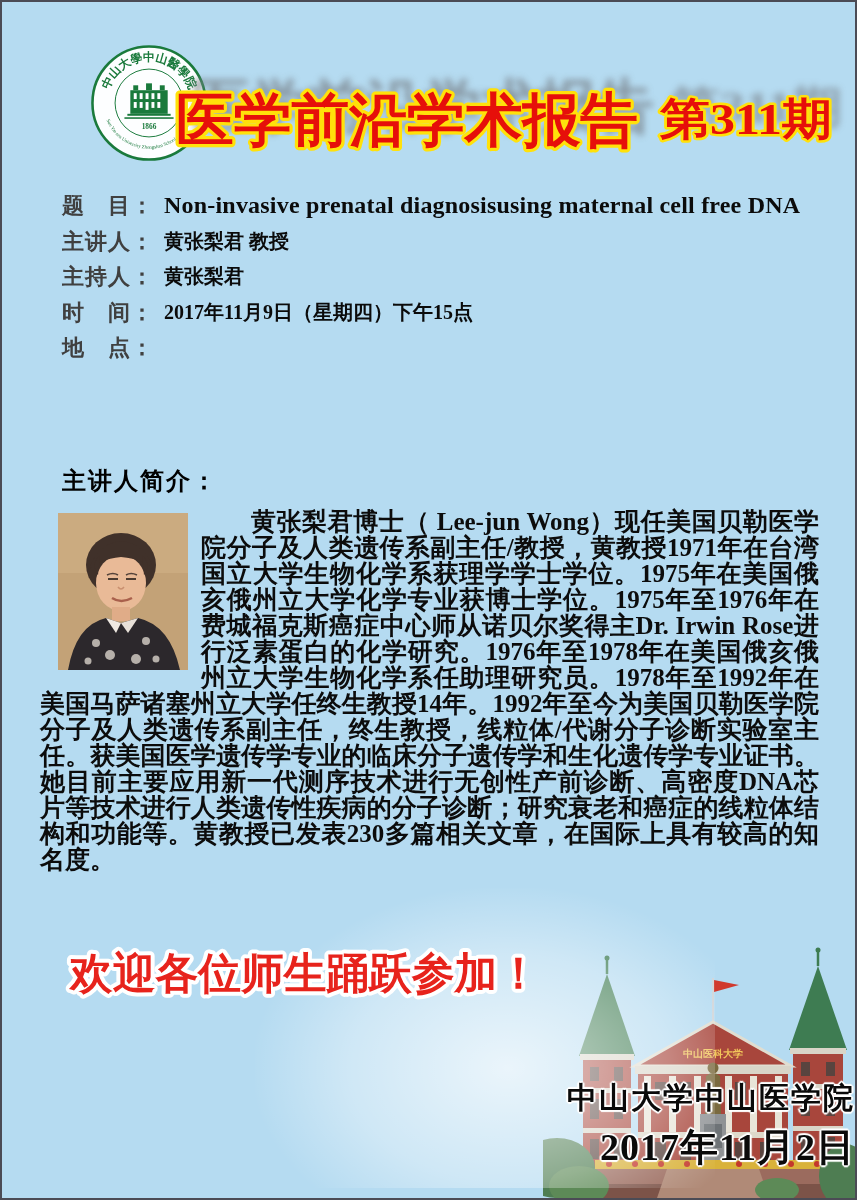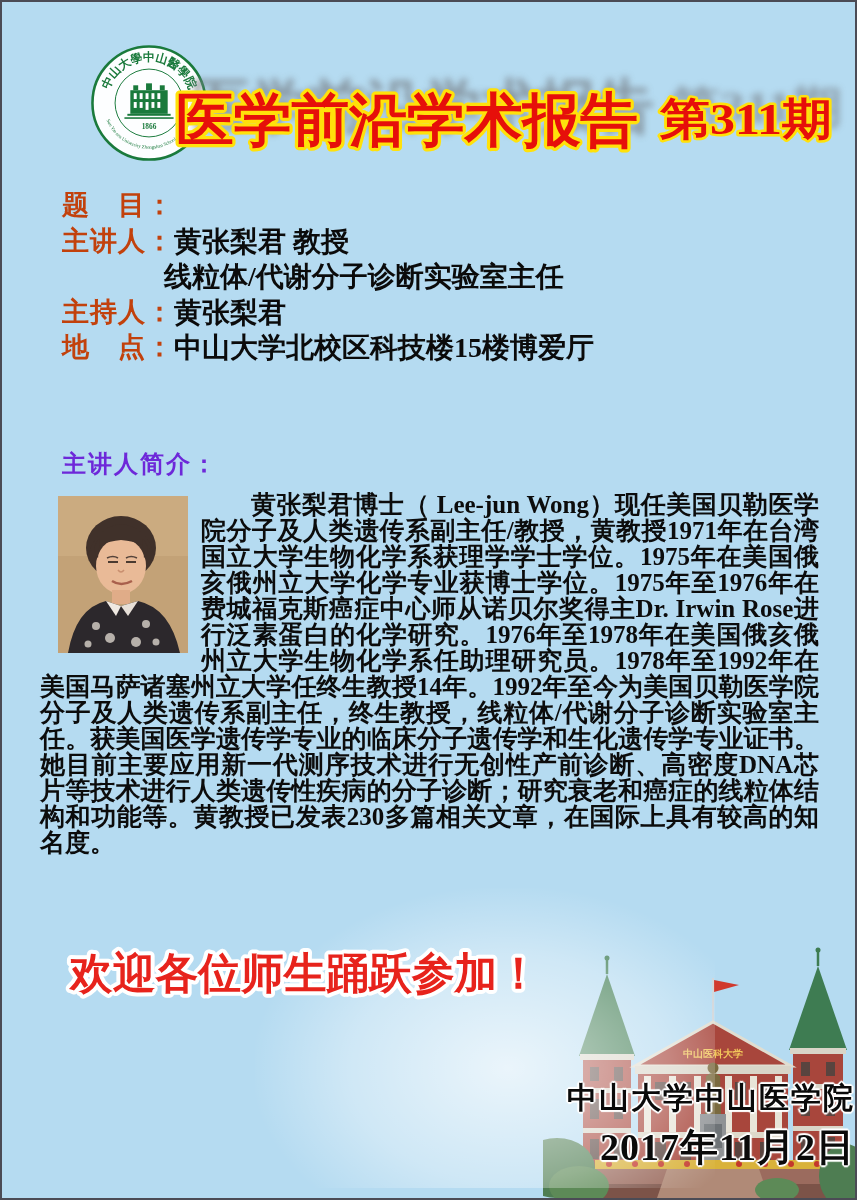--- a/index.html
+++ b/index.html
@@ -13,31 +13,31 @@
     font-family:"Liberation Serif",serif;
   }
   
   .logo{position:absolute;left:88px;top:42px;width:118px;height:118px;}
   .title-svg{position:absolute;left:156px;top:58px;width:700px;height:120px;}
   
   .info{position:absolute;left:60px;top:186px;right:30px;}
   .info .row{display:flex;line-height:35.5px;white-space:nowrap;}
   .info .label{
     flex:0 0 102px;font-family:"Liberation Sans",sans-serif;
-    font-weight:bold;font-size:27px;color:#c2410c;letter-spacing:1px;
+    font-weight:bold;font-size:22px;color:#404040;letter-spacing:1px;
   }
   .info .value{
-    font-weight:bold;font-size:28px;color:#0b0b0b;
+    font-weight:bold;font-size:20px;color:#0b0b0b;
   }
   .info .value.en{font-size:24px;letter-spacing:.2px;}
   
   .bio{position:absolute;left:38px;top:446px;right:36px;}
   .bio-heading{
     font-family:"Liberation Sans",sans-serif;font-weight:bold;
-    font-size:24px;color:#6d28d9;margin:0 0 12px 22px;letter-spacing:2px;
+    font-size:24px;color:#000000;margin:17px 0 12px 22px;letter-spacing:2px;
   }
   .photo{float:left;width:130px;height:157px;margin:4px 13px 2px 18px;}
   .bio-text{
     margin:0;font-weight:bold;font-size:25px;line-height:26px;
     color:#0c0c0c;text-align:justify;text-indent:2em;
   }
   
   .welcome-svg{position:absolute;left:58px;top:934px;width:500px;height:72px;z-index:3;}
   
   .footer{position:absolute;left:0;top:1076px;width:100%;text-align:right;
@@ -107,36 +107,39 @@
       </defs>
     <text x="34" y="66" font-size="58" font-weight="bold" font-family="'Liberation Serif',serif" fill="#79828a" opacity="0.8" filter="url(#softblur)" textLength="462" lengthAdjust="spacingAndGlyphs">医学前沿学术报告</text>
     <text x="18" y="80" font-size="58" font-weight="bold" font-family="'Liberation Serif',serif" fill="#e60f0a" stroke="#ffe10a" stroke-width="6.5" paint-order="stroke" stroke-linejoin="round" textLength="462" lengthAdjust="spacingAndGlyphs">医学前沿学术报告</text>
     <text x="512" y="62" font-size="44" font-weight="bold" font-family="'Liberation Serif',serif" fill="#79828a" opacity="0.7" filter="url(#softblur)" textLength="172" lengthAdjust="spacingAndGlyphs">第311期</text>
     <text x="502" y="74" font-size="44" font-weight="bold" font-family="'Liberation Serif',serif" fill="#e60f0a" stroke="#ffe10a" stroke-width="5" paint-order="stroke" stroke-linejoin="round" textLength="172" lengthAdjust="spacingAndGlyphs">第311期</text>
   </svg>
 
   <div class="info">
     <div class="row">
       <span class="label">题　目：</span>
+      <span class="value en">Non-invasive prenatal diagnosisusing maternal cell free DNA</span>
     </div>
     <div class="row">
       <span class="label">主讲人：</span>
       <span class="value">黄张梨君 教授</span>
     </div>
     <div class="row">
       <span class="label"></span>
-      <span class="value">线粒体/代谢分子诊断实验室主任</span>
     </div>
     <div class="row">
       <span class="label">主持人：</span>
       <span class="value">黄张梨君</span>
     </div>
     <div class="row">
+      <span class="label">时　间：</span>
+      <span class="value">2017年11月9日（星期四）下午15点</span>
+    </div>
+    <div class="row">
       <span class="label">地　点：</span>
-      <span class="value">中山大学北校区科技楼15楼博爱厅</span>
     </div>
   </div>
 
   <div class="bio">
     <h3 class="bio-heading">主讲人简介：</h3>
     <svg class="photo" viewBox="0 0 130 157">
       <rect x="0" y="0" width="130" height="157" fill="#c3a277"></rect>
       <rect x="0" y="0" width="130" height="60" fill="#cbab80"></rect>
       <ellipse cx="63" cy="52" rx="35" ry="32" fill="#40312a"></ellipse>
       <ellipse cx="63" cy="70" rx="25" ry="28" fill="#e9ba97"></ellipse>

